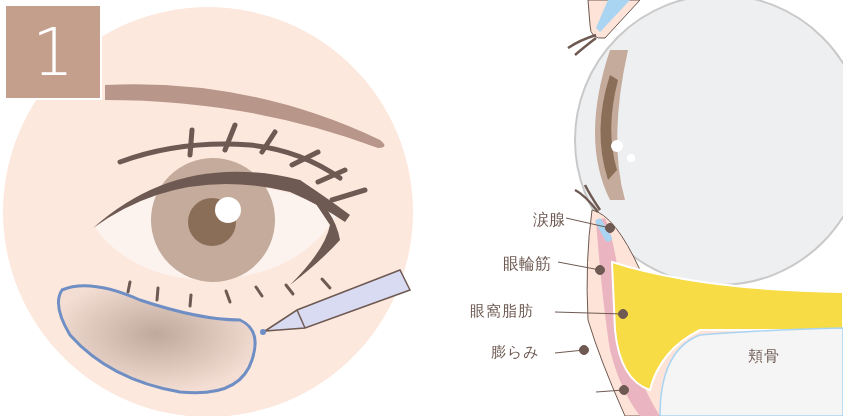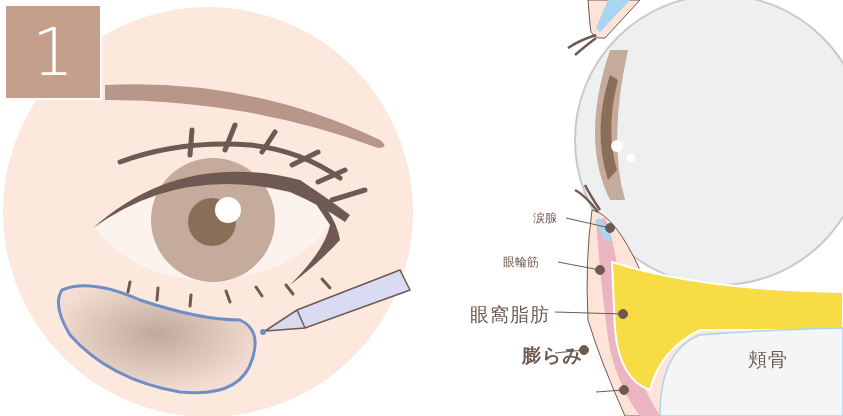--- a/index.html
+++ b/index.html
@@ -1,21 +1,21 @@
 <!DOCTYPE html>
 <html><head>
 <meta charset="utf-8">
 <style>
   html,body{margin:0;padding:0;background:#fff;}
   body{width:843px;height:416px;position:relative;overflow:hidden;font-family:"DejaVu Sans",sans-serif;}
   .stage{position:absolute;left:0;top:0;width:843px;height:416px;}
   .badge{position:absolute;left:4px;top:4px;width:98px;height:96px;background:#c4a08c;border:2px solid #fff;box-sizing:border-box;display:flex;align-items:center;justify-content:center;color:#fff;font-size:66px;font-family:"DejaVu Sans",sans-serif;font-weight:300;}
   .label{position:absolute;color:#6e5a52;font-family:"DejaVu Sans",sans-serif;white-space:nowrap;}
-  .sm{font-size:12px;}
-  .md{font-size:19px;letter-spacing:1px;}
+  .sm{font-size:16px;}
+  .md{font-size:15px;letter-spacing:1px;}
 </style>
 </head>
 <body>
 
 <div class="stage">
   <svg width="843" height="416" viewBox="0 0 843 416">
 
     <g>
       <circle cx="208" cy="212" r="205" fill="#fde8de"></circle>
 
@@ -106,15 +106,15 @@
           <circle cx="624" cy="390" r="4.5"></circle>
       </g>
     </g>
   </svg>
 
   <div class="badge">1</div>
 
   <div class="label sm" style="left:533px;top:210px;">涙腺</div>
   <div class="label sm" style="left:503px;top:254px;">眼輪筋</div>
   <div class="label md" style="left:470px;top:302px;">眼窩脂肪</div>
-  <div class="label md" style="left:522px;top:343px;font-weight:bold;">膨らみ</div>
+  <div class="label md" style="left:491px;top:343px;">膨らみ</div>
   <div class="label md" style="left:748px;top:347px;">頬骨</div>
 </div>
 
 </body></html>

